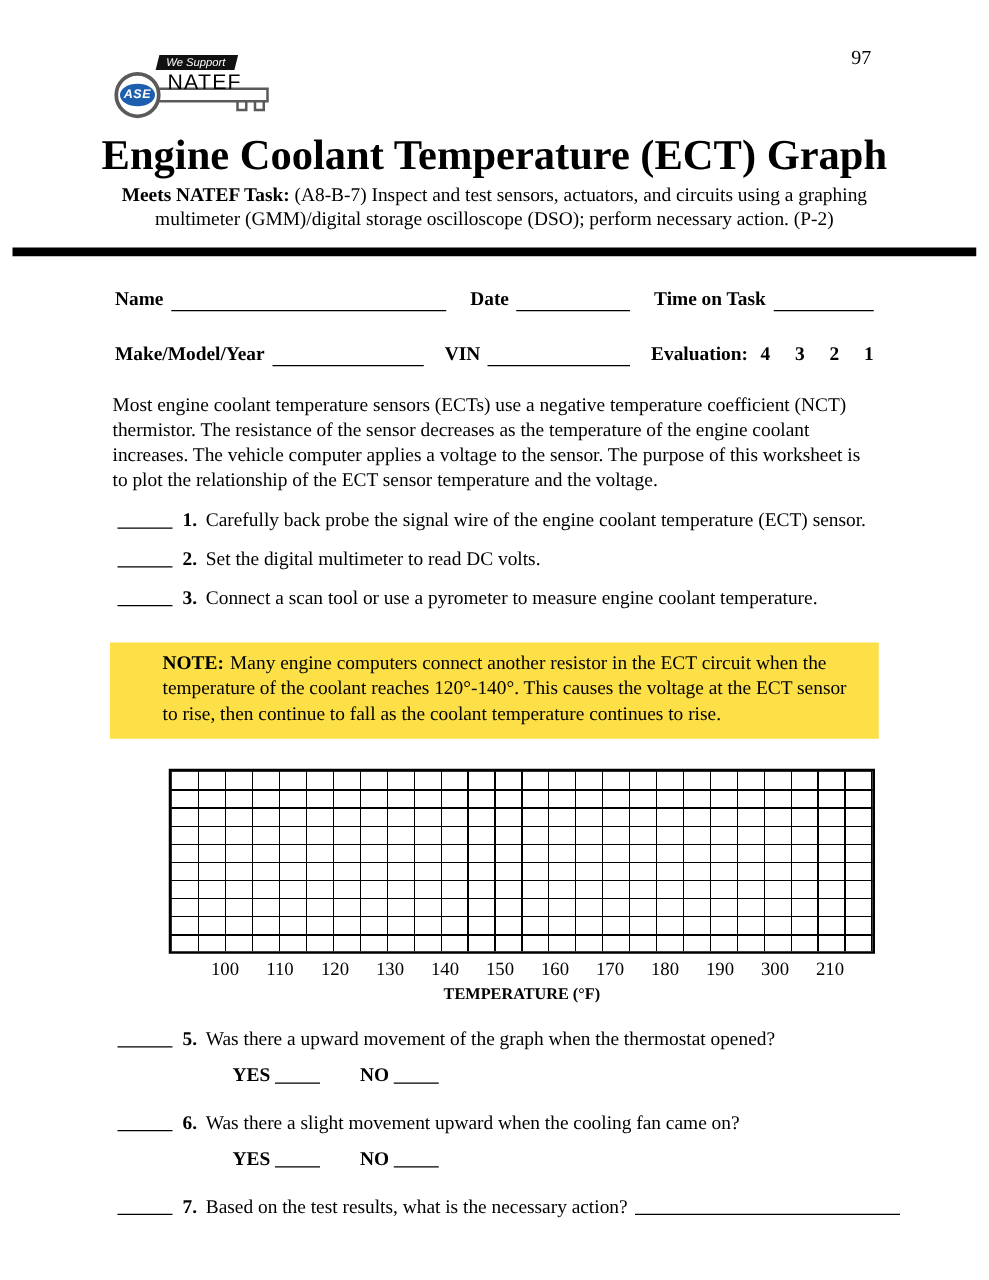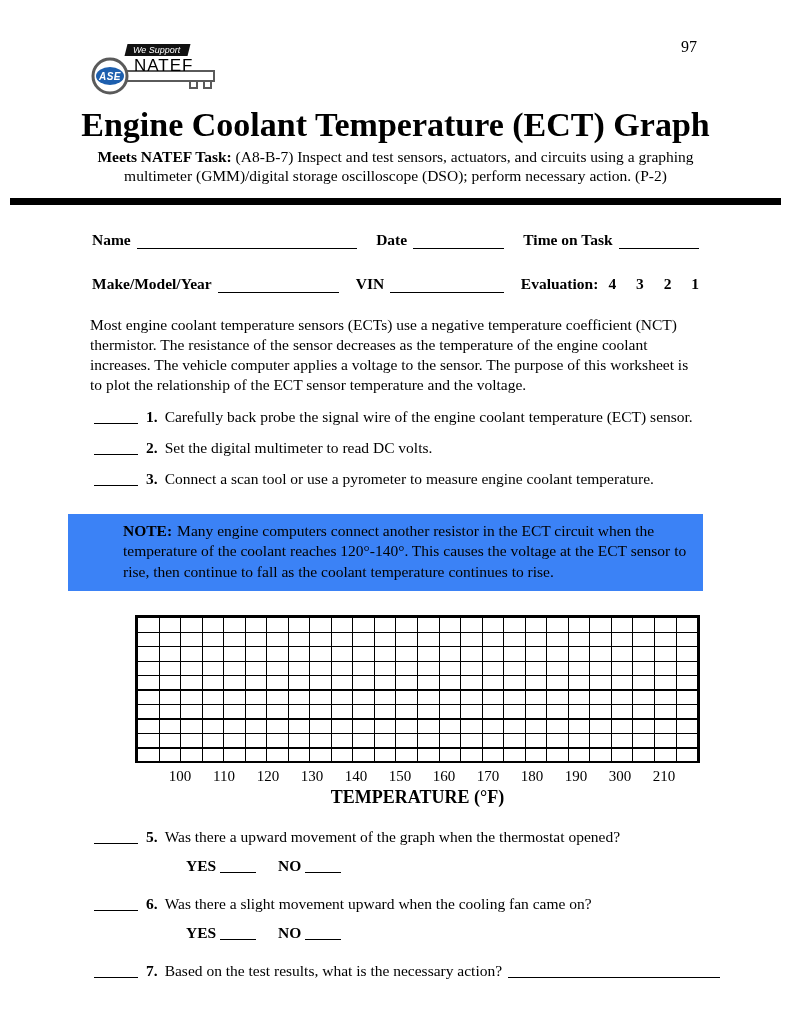--- a/index.html
+++ b/index.html
@@ -32,36 +32,36 @@
   .form-row .lbl { font-weight:bold; }
   .gap { width:22px; }
   .eval-scale { font-weight:bold; word-spacing:16px; margin-left:10px;text-align:right; }
 
   .intro { margin:22px 90px 0 90px; line-height:1.3; }
 
   .step { margin:13px 60px 0 94px; }
   .step .lead { width:44px; margin-right:8px; }
   .step .num { font-weight:bold; margin-right:7px; }
 
-  .note-box { margin:26px 88px 0 68px; background:#3b82f6; padding:7px 16px 9px 55px; line-height:1.3; }
+  .note-box { margin:26px 88px 0 88px; background:#fde047; padding:7px 16px 9px 42px; line-height:1.3; }
   .note-box .b { margin-right:5px; }
 
   .plot { margin:24px 0 0 135px; width:565px; height:148px; border:2.5px solid #000;
     background-image:
       repeating-linear-gradient(to right, #000 0 1px, transparent 1px 21.54px),
       repeating-linear-gradient(to bottom, #000 0 1px, transparent 1px 14.5px);
   }
   .x-labels { margin:5px 0 0 158px; width:528px; display:flex; }
   .x-labels span { flex:0 0 44px; text-align:center; font-size:15px; }
-  .xlabel { margin:2px 0 0 135px; width:565px; text-align:center; font-weight:bold; font-size:18px; }
+  .xlabel { margin:2px 0 0 135px; width:565px; text-align:center; font-weight:bold; font-size:13px; }
 
   .q { margin-top:20px; }
   .yesno { margin:11px 0 0 186px; font-weight:bold; }
   .yesno .blank { width:36px; margin:0 4px; }
-  .yesno .no-label { margin-left:14px; }
+  .yesno .no-label { margin-left:24px; }
   .q7-blank { width:212px; margin-left:6px; }
 </style>
 </head>
 <body>
 
 <div class="page">
 
   <div class="header">
     <div class="logo">
       <svg width="135" height="48" viewBox="0 0 135 48">

